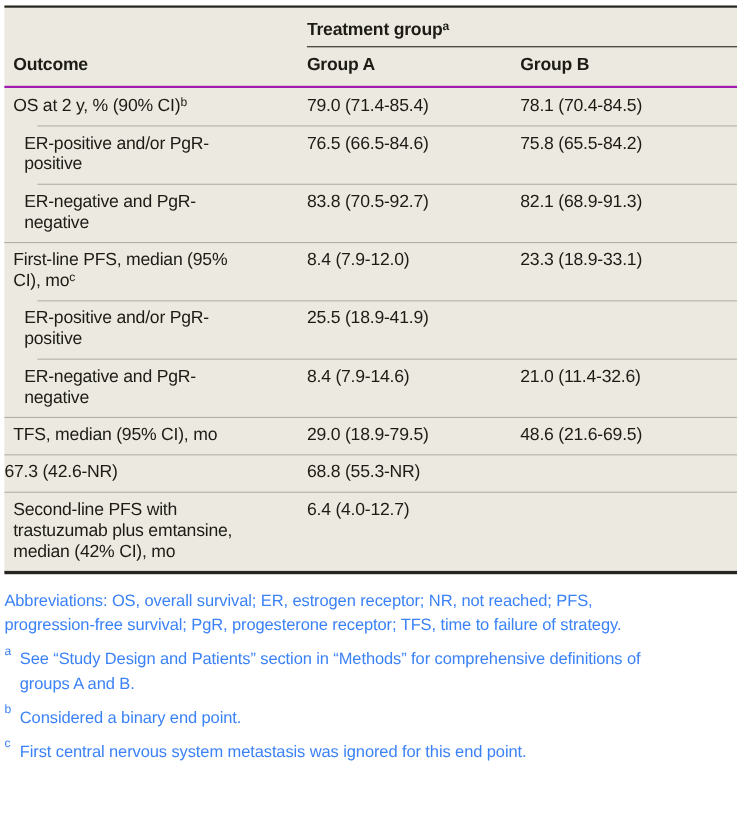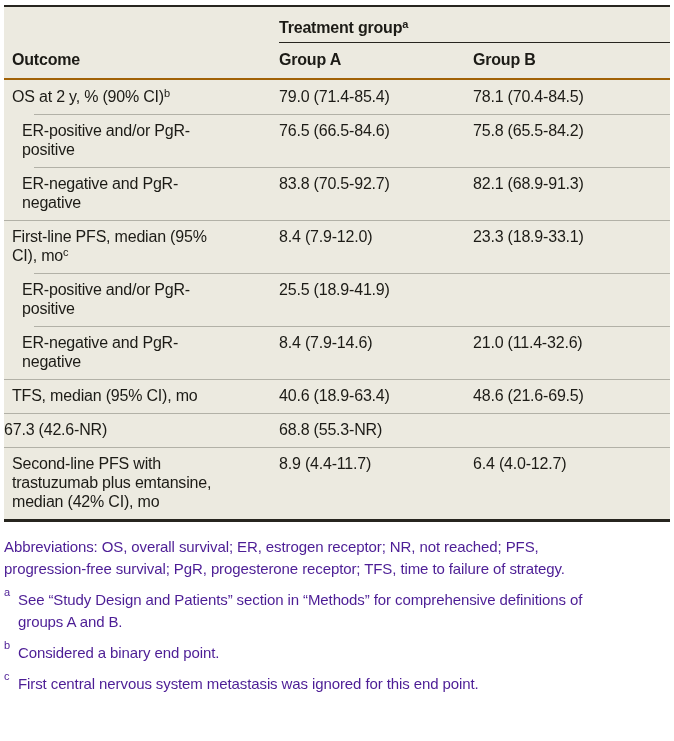--- a/index.html
+++ b/index.html
@@ -14,21 +14,21 @@
   
   .jama-table {
     margin: 5px 4px 0 4px;
     background: #eceae0;
     border-top: 2px solid #27251f;
     border-bottom: 3px solid #27251f;
     font-size: 16px;
     line-height: 19px;
     letter-spacing: -0.2px;
   }
-  .hdr { border-bottom: 2px solid #a16207; }
+  .hdr { border-bottom: 2px solid #a21caf; }
   .hdr-r1 { display: grid; grid-template-columns: 275px 1fr; }
   .hdr-r1 .treatment-cell {
     font-weight: bold;
     padding: 11px 0 5px 0;
     border-bottom: 1.5px solid #27251f;
   }
   .hdr-r2 {
     display: grid;
     grid-template-columns: 275px 194px 1fr;
     font-weight: bold;
@@ -62,21 +62,21 @@
     top: -5px;
   }
 
   
   .footnotes {
     margin: 14px 4px 0 4px;
     width: 592px;
     font-size: 15px;
     line-height: 22px;
     letter-spacing: -0.1px;
-    color: #4c1d95;
+    color: #3b82f6;
   }
   .fn-abbr { margin-bottom: 9px; }
   .fn { position: relative; padding-left: 14px; margin-bottom: 9px; }
   .fn .marker {
     position: absolute;
     left: 0;
     top: 3px;
     font-size: 11px;
   }
 </style>
@@ -151,36 +151,35 @@
         </div>
       <div class="c-a">8.4 (7.9-14.6)</div>
       <div class="c-b">21.0 (11.4-32.6)</div>
     </div>
 
     <div class="row">
       <div class="sep"></div>
       <div class="c-outcome">
           <span class="ow"><span>TFS, median (95% CI), mo</span></span>
         </div>
-      <div class="c-a">40.6 (18.9-63.4)</div>
+      <div class="c-a">29.0 (18.9-79.5)</div>
       <div class="c-b">48.6 (21.6-69.5)</div>
     </div>
 
     <div class="row">
       <div class="sep"></div>
       <div class="c-a">67.3 (42.6-NR)</div>
       <div class="c-b">68.8 (55.3-NR)</div>
     </div>
 
     <div class="row">
       <div class="sep"></div>
       <div class="c-outcome">
           <span class="ow"><span>Second-line PFS with trastuzumab plus emtansine, median (42% CI), mo</span></span>
         </div>
-      <div class="c-a">8.9 (4.4-11.7)</div>
       <div class="c-b">6.4 (4.0-12.7)</div>
     </div>
 
   </div>
 
   <div class="footnotes">
     <p class="fn-abbr">Abbreviations: OS, overall survival; ER, estrogen receptor; NR, not reached; PFS, progression-free survival; PgR, progesterone receptor; TFS, time to failure of strategy.</p>
     <p class="fn">
       <sup class="marker">a</sup><span>See “Study Design and Patients” section in “Methods” for comprehensive definitions of groups A and B.</span>
     </p>

